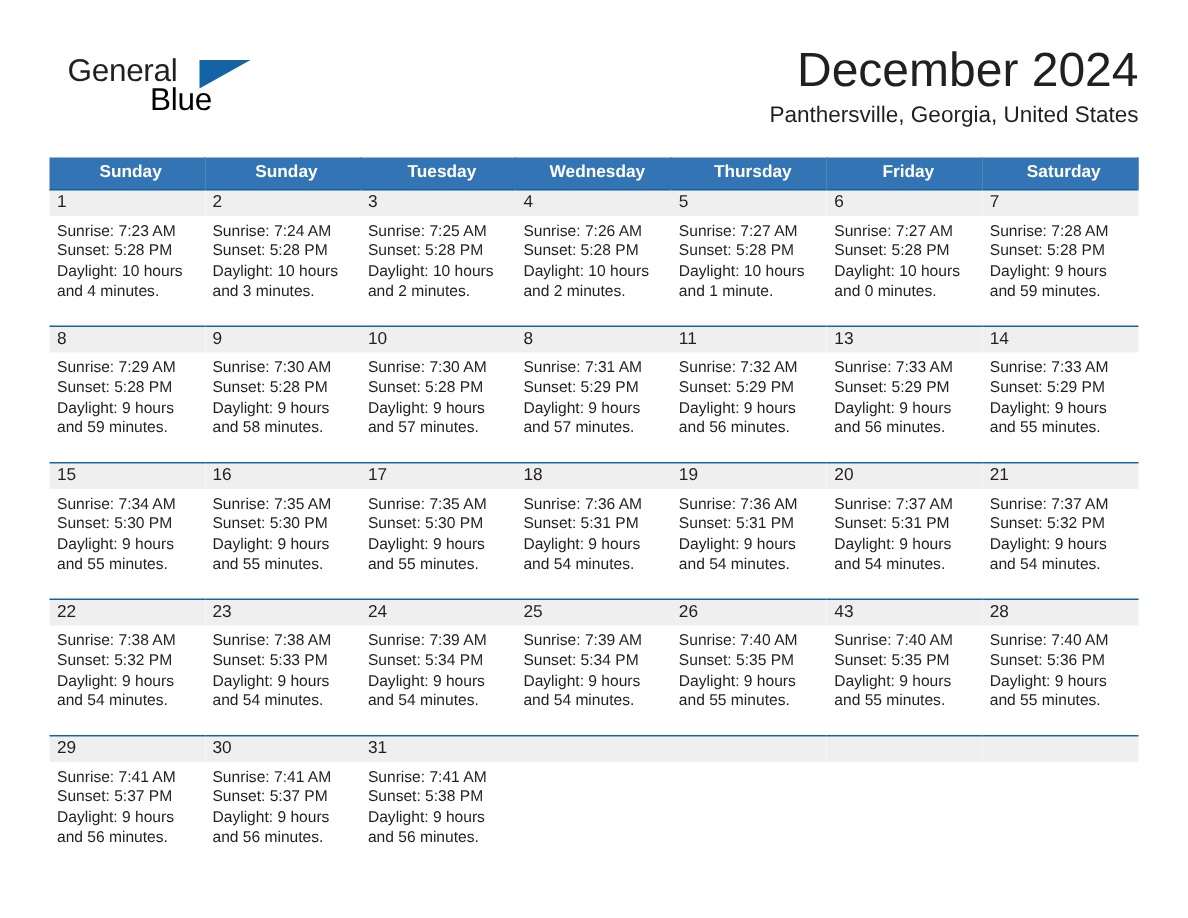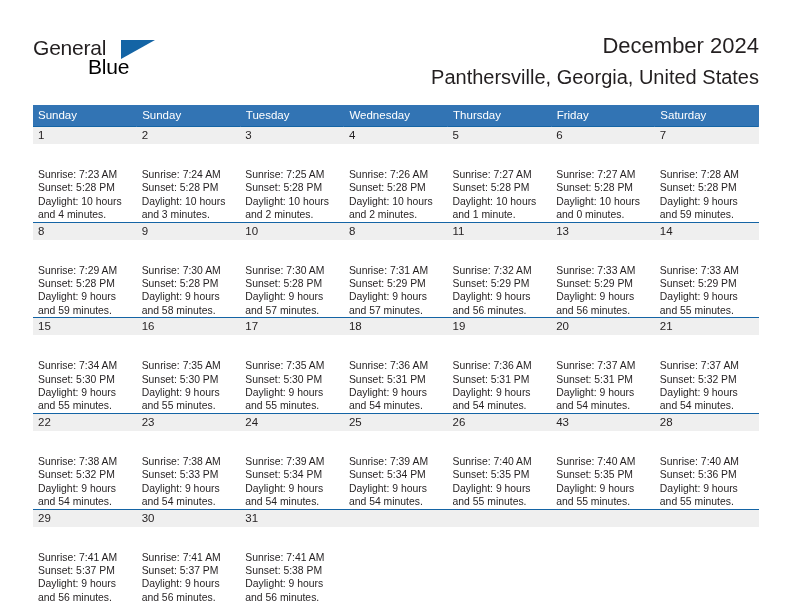--- a/index.html
+++ b/index.html
@@ -24,21 +24,21 @@
   
   .header {
     position: absolute;
     left: 33px;
     top: 28px;
     right: 33px;
     height: 68px;
   }
   .logo {
     position: absolute;
-    left: 0;
+    left: 12px;
     top: 8px;
     width: 200px;
     height: 52px;
   }
   .logo-general {
     position: absolute;
     left: 0;
     top: 0;
     font-size: 21px;
     letter-spacing: -0.2px;
@@ -63,48 +63,48 @@
     border-left: 34px solid #1464a5;
     border-bottom: 19px solid transparent;
   }
   .title-wrap {
     position: absolute;
     right: 0;
     top: 0;
     text-align: right;
   }
   .cal-title {
-    font-size: 22px;
+    font-size: 32px;
     color: #231f20;
     line-height: 36px;
     white-space: nowrap;
   }
   .cal-subtitle {
-    font-size: 20px;
+    font-size: 15px;
     color: #231f20;
     line-height: 22px;
     margin-top: 2px;
     white-space: nowrap;
   }
 
   
   .calendar {
     position: absolute;
     left: 33px;
     top: 105px;
     width: 726px;
     border-collapse: collapse;
     table-layout: fixed;
   }
   .calendar th {
     background: #3274b4;
     color: #ffffff;
     font-size: 11.5px;
-    font-weight: normal;
-    text-align: left;
+    font-weight: bold;
+    text-align: center;
     padding: 4px 0 5px 5px;
     height: 11px;
     border-right: 1px solid #3274b4;
   }
   .calendar td {
     vertical-align: top;
     padding: 0;
     width: 103.7px;
     height: 90px;
     border-top: 1px solid #1464a5;
@@ -123,21 +123,20 @@
     padding-left: 5px;
     font-size: 11.5px;
     color: #231f20;
     box-sizing: border-box;
   }
   .cell-body {
     padding: 4px 6px 0 5px;
     font-size: 10.4px;
     line-height: 13.4px;
     color: #231f20;
-    margin-top: 20px;
   }
   .cell-body div {
     white-space: nowrap;
   }
   .cell-empty .daynum-band {
     background: #efefef;
   }
   .cell-empty .cell-body {
     visibility: hidden;
   }

